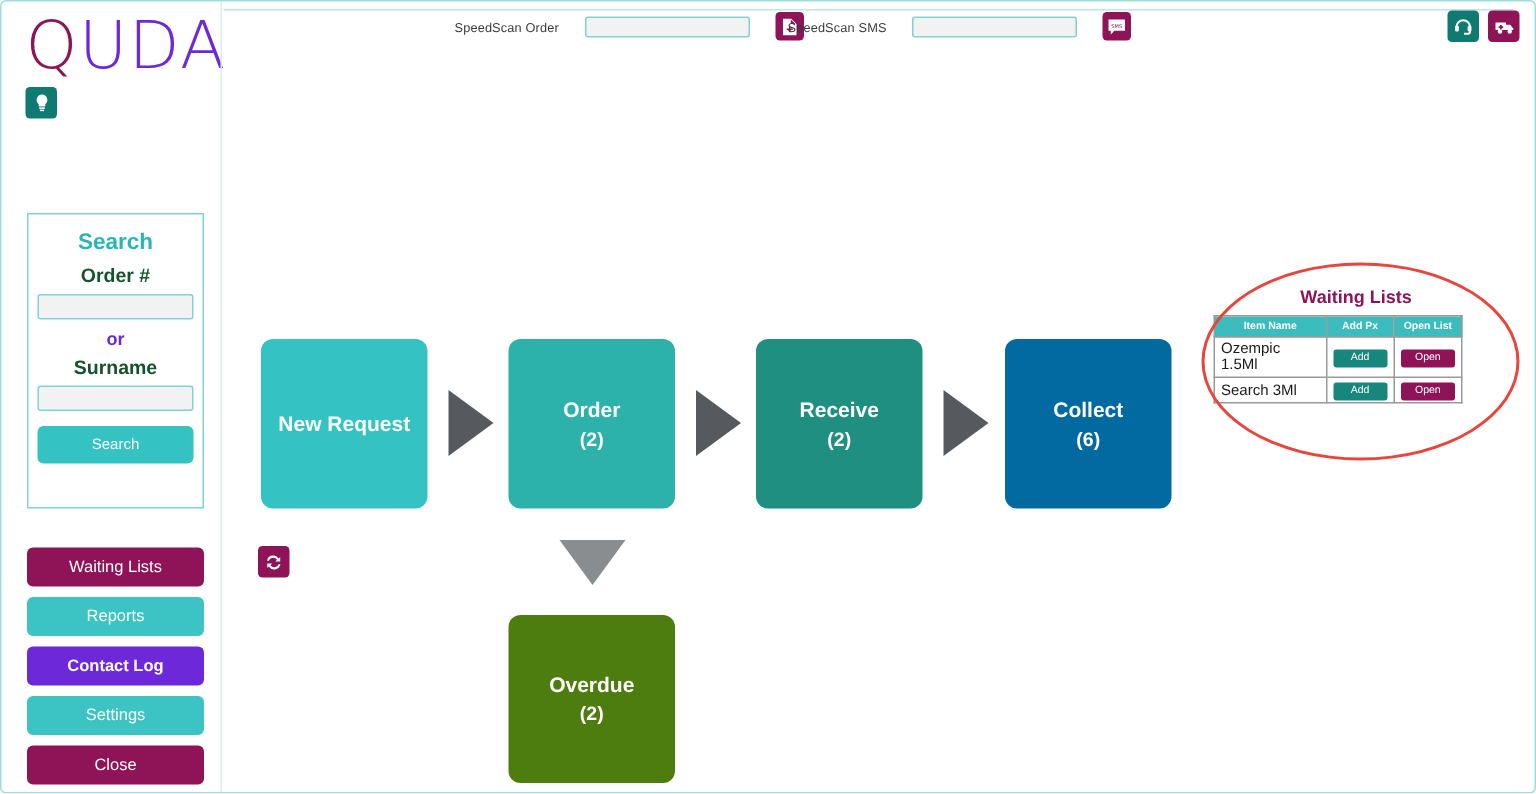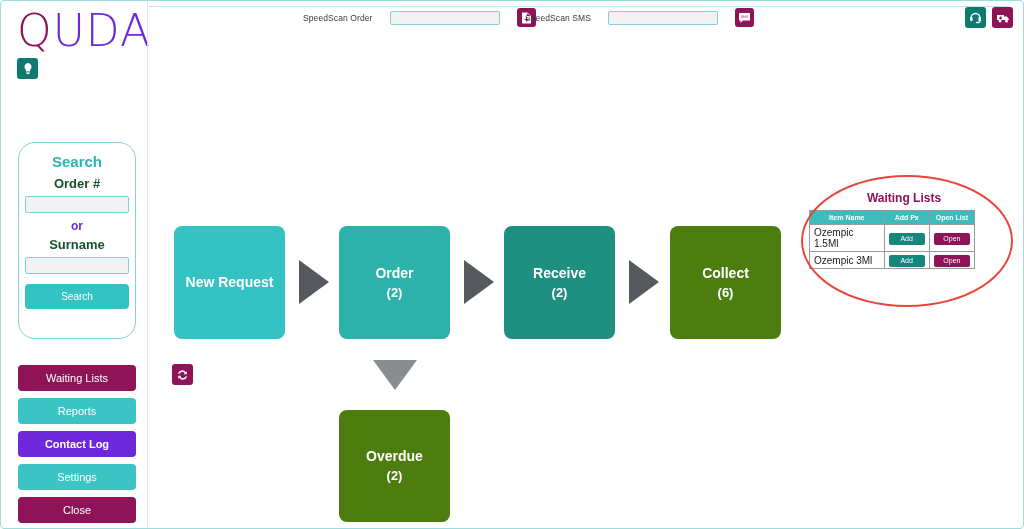--- a/index.html
+++ b/index.html
@@ -77,21 +77,21 @@
   .v-divider {
     position: absolute; left: 146px; top: 0; width: 1px; height: 529px;
     background: #d6eeee;
   }
 
   
   .search-panel {
     position: absolute; left: 17px; top: 141px;
     width: 118px; height: 197px;
     border: 1px solid #7fd3d3;
-    border-radius: 17px;
+    border-radius: 0;
     background: #ffffff;
     display: flex; flex-direction: column; align-items: center;
     padding-top: 10px;
   }
   .search-title {
     font-size: 15px; font-weight: bold; color: #2bb6b6; margin-bottom: 6px;
   }
   .search-sublabel {
     font-size: 13px; font-weight: bold; color: #14532d; margin-bottom: 5px;
   }
@@ -309,21 +309,21 @@
       <span class="count">(2)</span>
     </div>
     <div class="arrow-right" style="left:463px; top:241px;"></div>
 
     <div class="stage" style="left:503px; top:207px; background:#1e8f80;text-align:center;">
       <span>Receive</span>
       <span class="count">(2)</span>
     </div>
     <div class="arrow-right" style="left:628px; top:241px;"></div>
 
-    <div class="stage" style="left:669px; top:207px; background:#4d7c0f;">
+    <div class="stage" style="left:669px; top:207px; background:#0369a1;">
       <span>Collect</span>
       <span class="count">(6)</span>
     </div>
 
     <div class="arrow-down" style="left:372px; top:341px;"></div>
 
     <div class="stage" style="left:338px; top:391px; background:#4d7c0f; height:112px;">
       <span>Overdue</span>
       <span class="count">(2)</span>
     </div>
@@ -350,21 +350,21 @@
         <tr>
           <td>Ozempic 1.5Ml</td>
           <td class="act">
             <button class="wl-btn add">Add</button>
           </td>
           <td class="act">
             <button class="wl-btn open">Open</button>
           </td>
         </tr>
         <tr>
-          <td>Ozempic 3Ml</td>
+          <td>Search 3Ml</td>
           <td class="act">
             <button class="wl-btn add">Add</button>
           </td>
           <td class="act">
             <button class="wl-btn open">Open</button>
           </td>
         </tr>
       </tbody>
     </table>
   </div>

